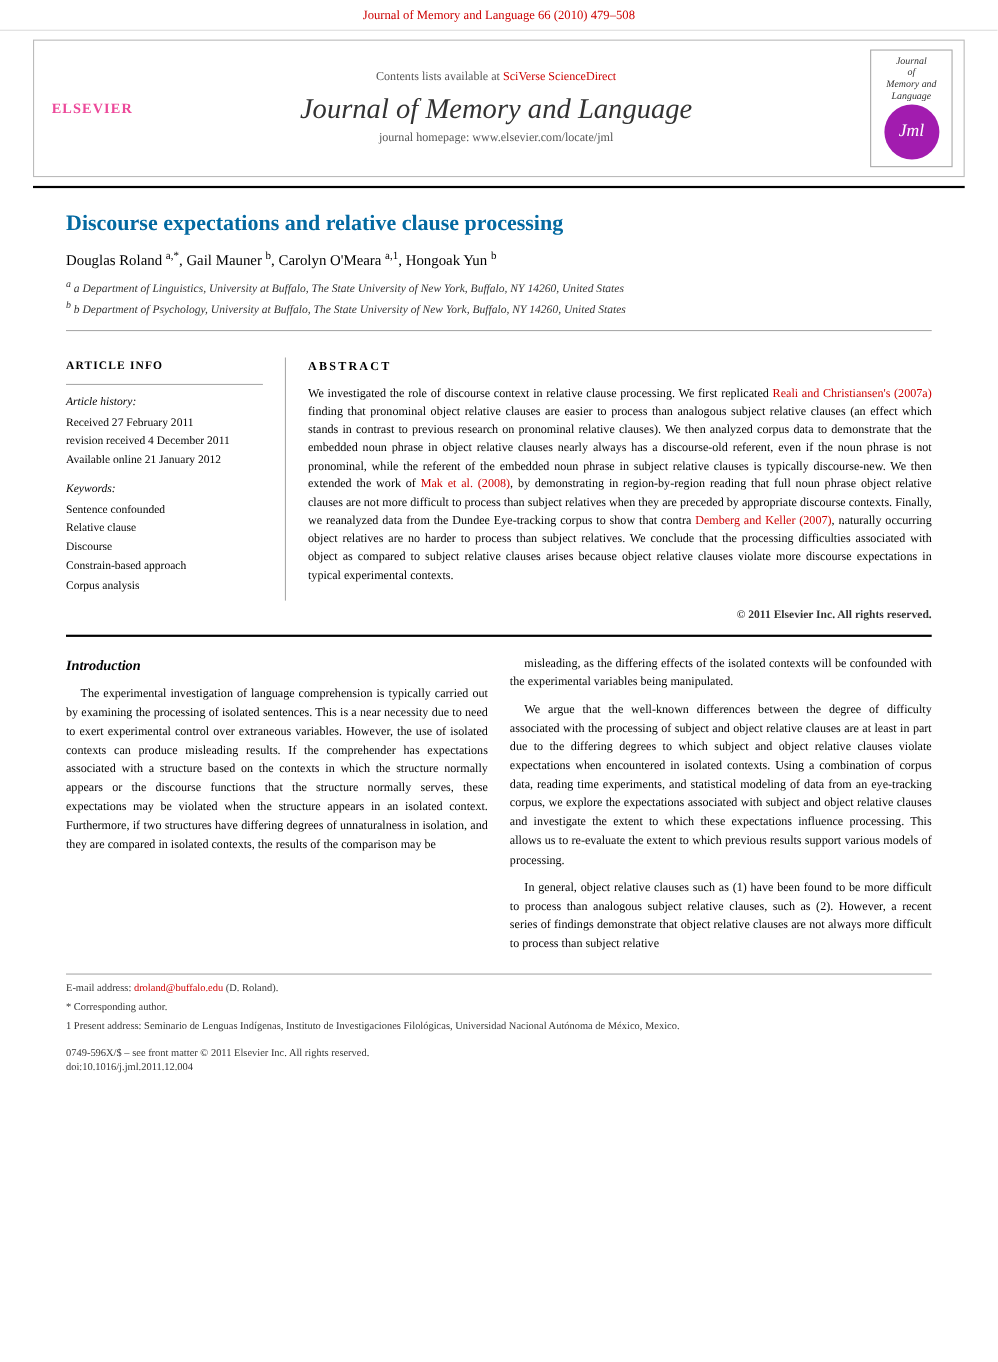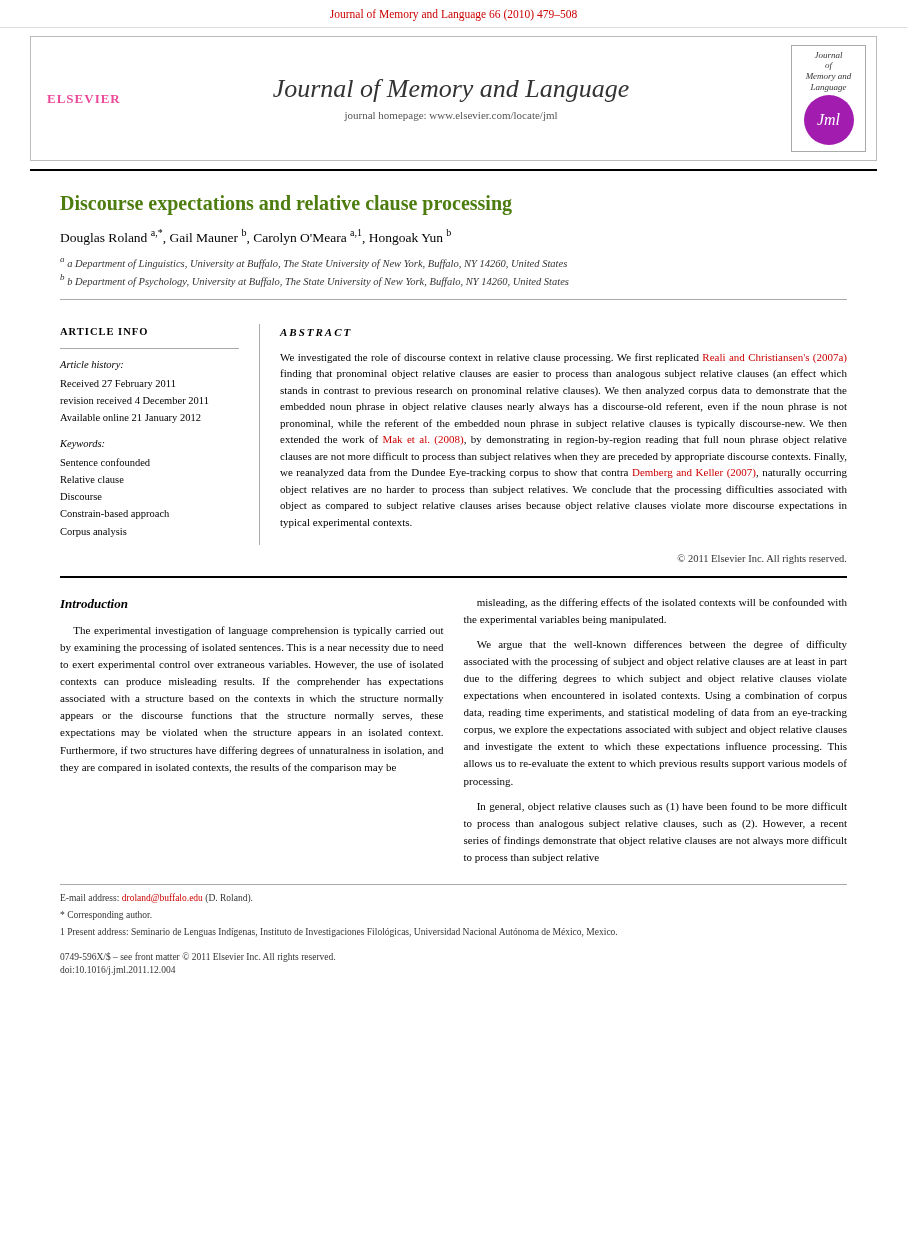--- a/index.html
+++ b/index.html
@@ -101,21 +101,21 @@
       border: none;
       border-top: 2px solid #000;
       margin: 8px 30px 0;
     }
     .article-title-section {
       padding: 18px 60px 8px;
     }
     .article-title {
       font-size: 20px;
       font-weight: bold;
-      color: #4d7c0f;
+      color: #0369a1;
       margin-bottom: 8px;
     }
     .authors {
       font-size: 13.5px;
       margin-bottom: 6px;
     }
     .authors sup { font-size: 10px; }
     .affiliations {
       font-size: 10.5px;
       font-style: italic;
@@ -163,31 +163,31 @@
       padding-left: 20px;
       font-size: 11px;
       line-height: 1.5;
     }
     .abstract-col h3 {
       font-size: 11px;
       font-weight: bold;
       letter-spacing: 2px;
       text-transform: uppercase;
       margin-bottom: 8px;
-      font-style: italic;
     }
     .abstract-col p {
       text-align: justify;
     }
     .abstract-col .link { color: #c00; }
     .copyright-line {
       text-align: right;
       font-size: 10.5px;
       padding: 6px 60px 0;
       color: #333;
+      font-weight: bold;
     }
     .separator-double {
       border: none;
       border-top: 2px solid #000;
       margin: 10px 60px 0;
     }
     .body-section {
       display: flex;
       padding: 16px 60px 0;
       gap: 20px;
@@ -257,20 +257,23 @@
         <ellipse cx="28" cy="22" rx="9" ry="9" fill="#2a6a2a"></ellipse>
         <ellipse cx="20" cy="14" rx="10" ry="10" fill="#2a6a2a"></ellipse>
       </svg>
       <div>
         <div class="elsevier-text">ELSEVIER</div>
       </div>
     </div>
   </div>
 
   <div class="header-center">
+    <div class="contents-line">
+      Contents lists available at <span style="color:#c00;">SciVerse ScienceDirect</span>
+    </div>
     <div class="journal-title">Journal of Memory and Language</div>
     <div class="homepage">journal homepage: www.elsevier.com/locate/jml</div>
   </div>
 
   <div class="header-logo-right">
     <div class="jml-small">
       Journal<br>of<br>Memory and<br>Language
     </div>
     <div class="jml-icon">
       <span>Jml</span>

